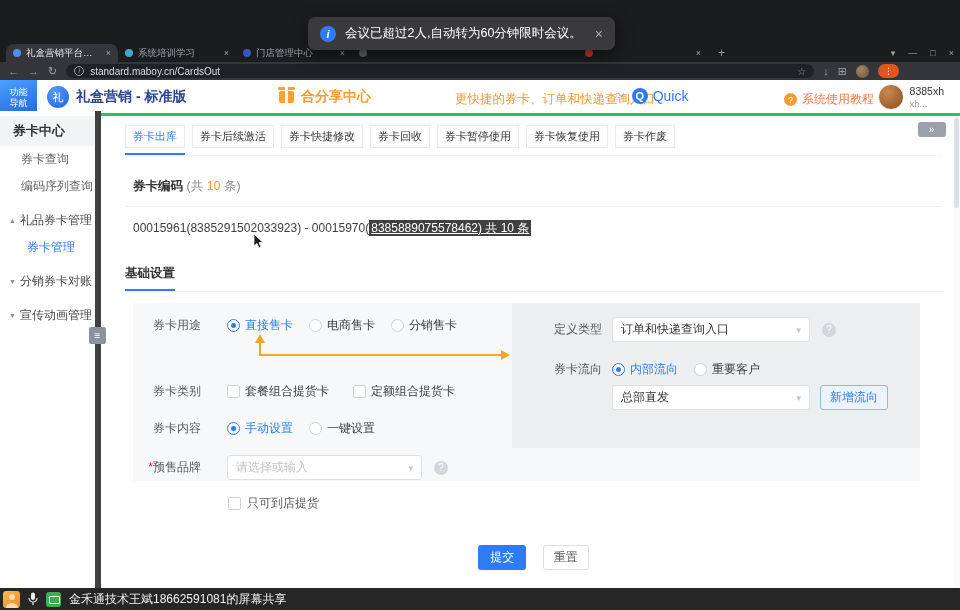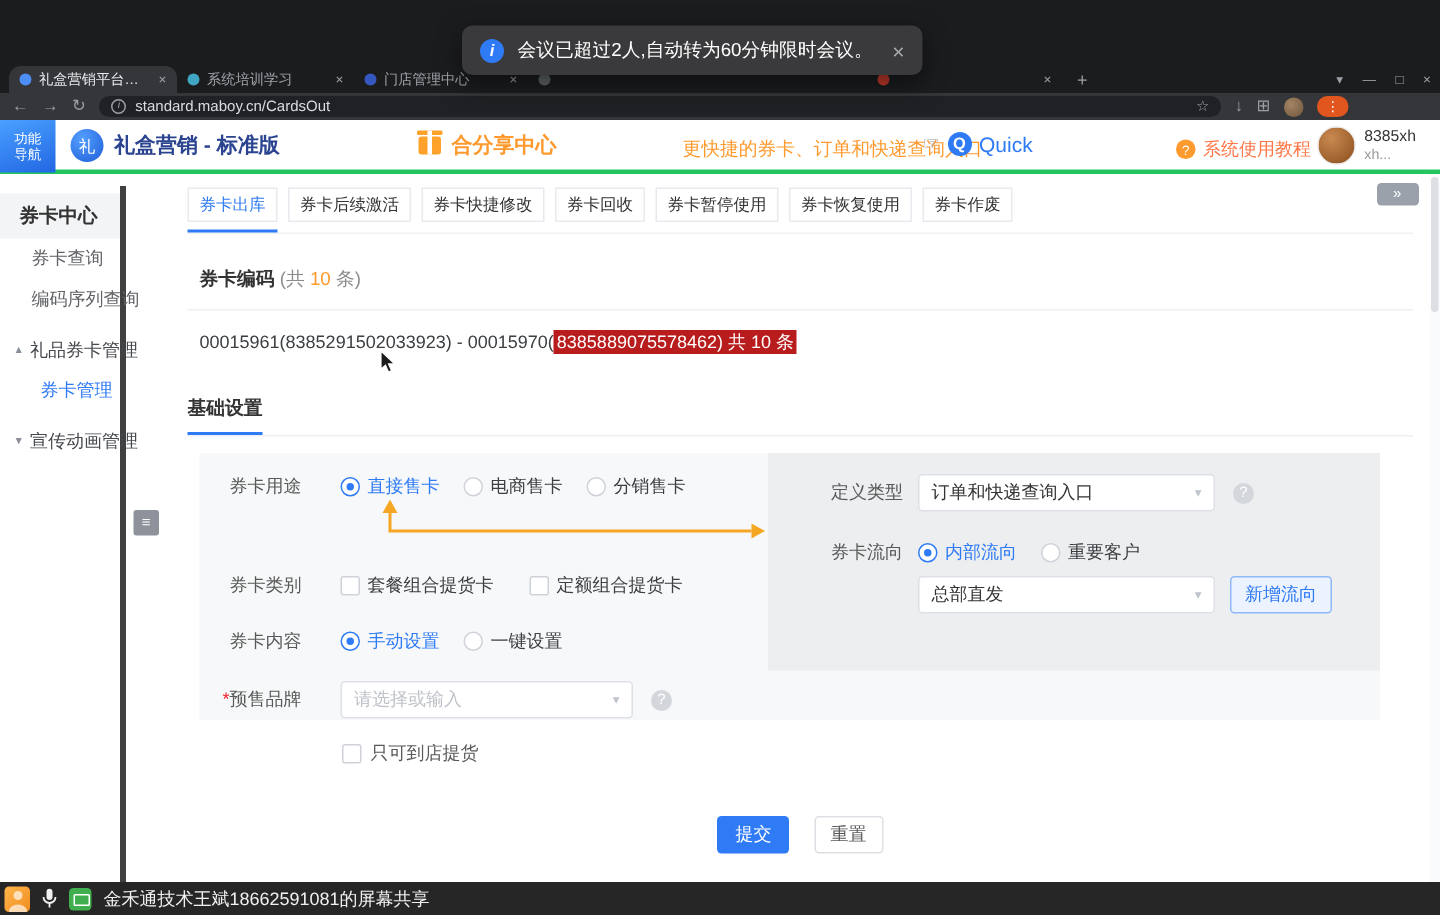--- a/index.html
+++ b/index.html
@@ -67,21 +67,21 @@
   .tut-ic { width:13px; height:13px; border-radius:50%; background:#ff9a2e; color:#fff; font-size:9px;
             display:flex; align-items:center; justify-content:center; }
   .user { position:absolute; right:16px; top:4px; display:flex; align-items:center; gap:6px; }
   .avatar { width:26px; height:26px; border-radius:50%; border:1px solid #eee;
             background:radial-gradient(circle at 35% 30%,#c98850,#8a4f1d); }
   .user-text { display:flex; flex-direction:column; line-height:1.25; }
   .user-name { font-size:10.5px; color:#333; }
   .user-sub { font-size:9.5px; color:#999; }
 
   
-  .sidebar { position:absolute; top:124px; left:0; width:84px; bottom:22px; background:#fff; border-right:4px solid #404040; }
+  .sidebar { position:absolute; top:111px; left:0; width:101px; bottom:22px; background:#fff; border-right:6px solid #404040; }
   .side-title { margin-top:5px; height:30px; background:#f3f4f6; display:flex; align-items:center; padding-left:13px;
                 font-size:13px; font-weight:bold; color:#333; }
   .side-item { height:27px; line-height:27px; font-size:12px; color:#606266; padding-left:21px; white-space:nowrap; }
   .side-group { height:27px; line-height:27px; font-size:12px; color:#45484d; padding-left:9px; white-space:nowrap;
                 display:flex; align-items:center; gap:4px; margin-top:7px; }
   .tri { font-size:7px; color:#8a8f99; }
   .side-sub { padding-left:27px; }
   .side-item.active { color:#2f7bf5; }
   .side-toggle { position:absolute; left:89px; top:216px; width:17px; height:17px; background:#8d929b; border-radius:2px;
                  color:#fff; font-size:10px; display:flex; align-items:center; justify-content:center; }
@@ -93,21 +93,21 @@
   .main-tabs { display:flex; gap:7px; margin:9px 18px 0; padding-bottom:7px; border-bottom:1px solid #f0f2f4; }
   .mtab { border:1px solid #e7eaee; background:#fff; padding:3px 7px; font-size:11px; color:#333;
           position:relative; white-space:nowrap; }
   .mtab.active { color:#2f7bf5; }
   .mtab.active::after { content:""; position:absolute; left:-1px; right:-1px; bottom:-8px; height:2px; background:#2f7bf5; }
   .codes-head { margin:22px 18px 0 26px; font-size:12.5px; white-space:nowrap; }
   .codes-title { font-weight:bold; color:#333; }
   .cnt-gray { color:#8c8c8c; } .cnt-orange { color:#ff9a2e; }
   .divider { height:1px; background:#edeff2; margin:11px 18px 0; }
   .codes-line { margin:13px 18px 0 26px; font-size:12px; color:#3c4043; position:relative; white-space:nowrap; }
-  .sel { background:#b91c1c; color:#fff; padding:1px 2px; }
+  .sel { background:#404040; color:#fff; padding:1px 2px;text-decoration:underline; }
   .cursor-svg { position:absolute; left:120px; top:14px; }
   .basic-head { margin:26px 18px 0; border-bottom:1px solid #edeff2; }
   .basic-title { display:inline-block; font-weight:bold; font-size:12.5px; color:#333; padding-bottom:7px;
                  border-bottom:2px solid #2f7bf5; }
   .settings { position:relative; margin:11px 40px 0 26px; height:178px; background:#f7f8f9; }
   .right-panel { position:absolute; top:0; right:0; width:408px; height:145px; background:#eceef0; }
   .anno { position:absolute; left:0; top:0; pointer-events:none; }
   .frow { position:absolute; display:flex; align-items:center; font-size:12px; color:#595959; white-space:nowrap; }
   .flabel { width:58px; text-align:right; margin-right:26px; color:#595959; flex:0 0 auto; }
   .flabel-sm { width:52px; text-align:right; margin-right:10px; color:#595959; flex:0 0 auto; }
@@ -242,20 +242,24 @@
   <div class="side-title">券卡中心</div>
   <div class="side-item">券卡查询</div>
   <div class="side-item">编码序列查询</div>
   <div class="side-group">
     <span class="tri">▲</span>
     <span>礼品券卡管理</span>
   </div>
   <div class="side-item side-sub active">券卡管理</div>
   <div class="side-group">
     <span class="tri">▼</span>
+    <span>分销券卡对账</span>
+  </div>
+  <div class="side-group">
+    <span class="tri">▼</span>
     <span>宣传动画管理</span>
   </div>
   <div class="side-toggle">≡</div>
 </div>
 
 <div class="main">
   <div class="collapse-btn">»</div>
 
   <div class="main-tabs">
     <span class="mtab active">券卡出库</span>

